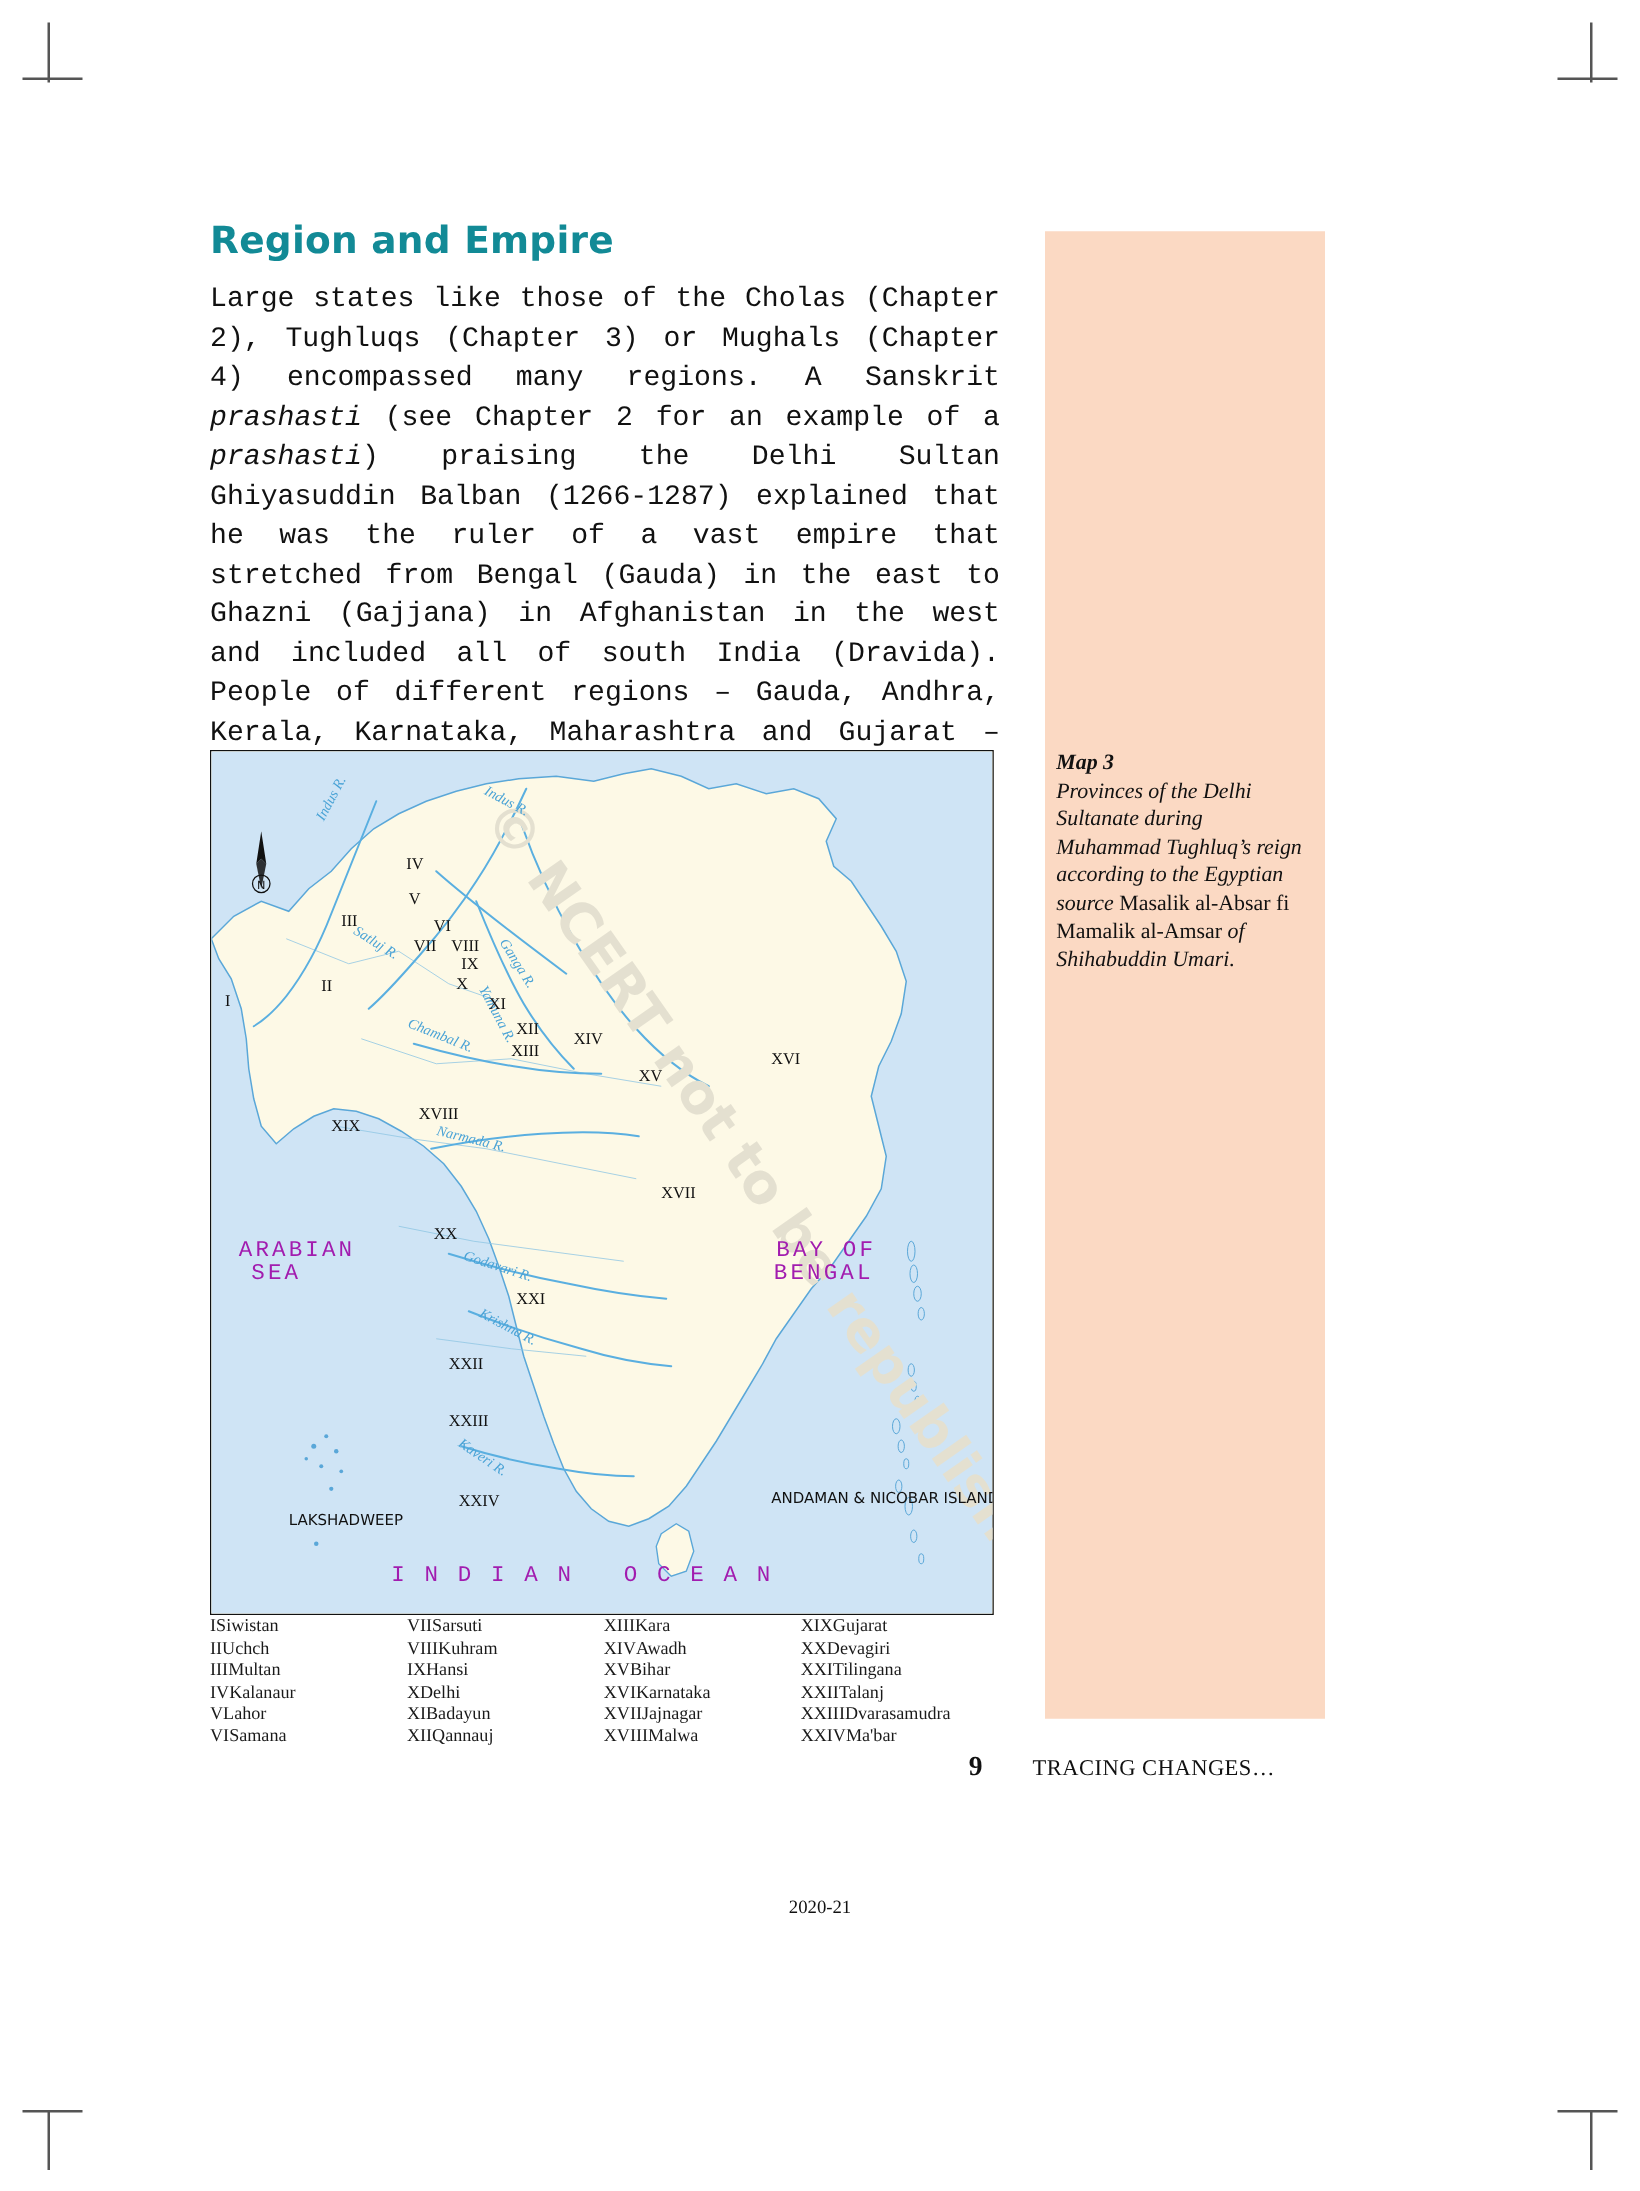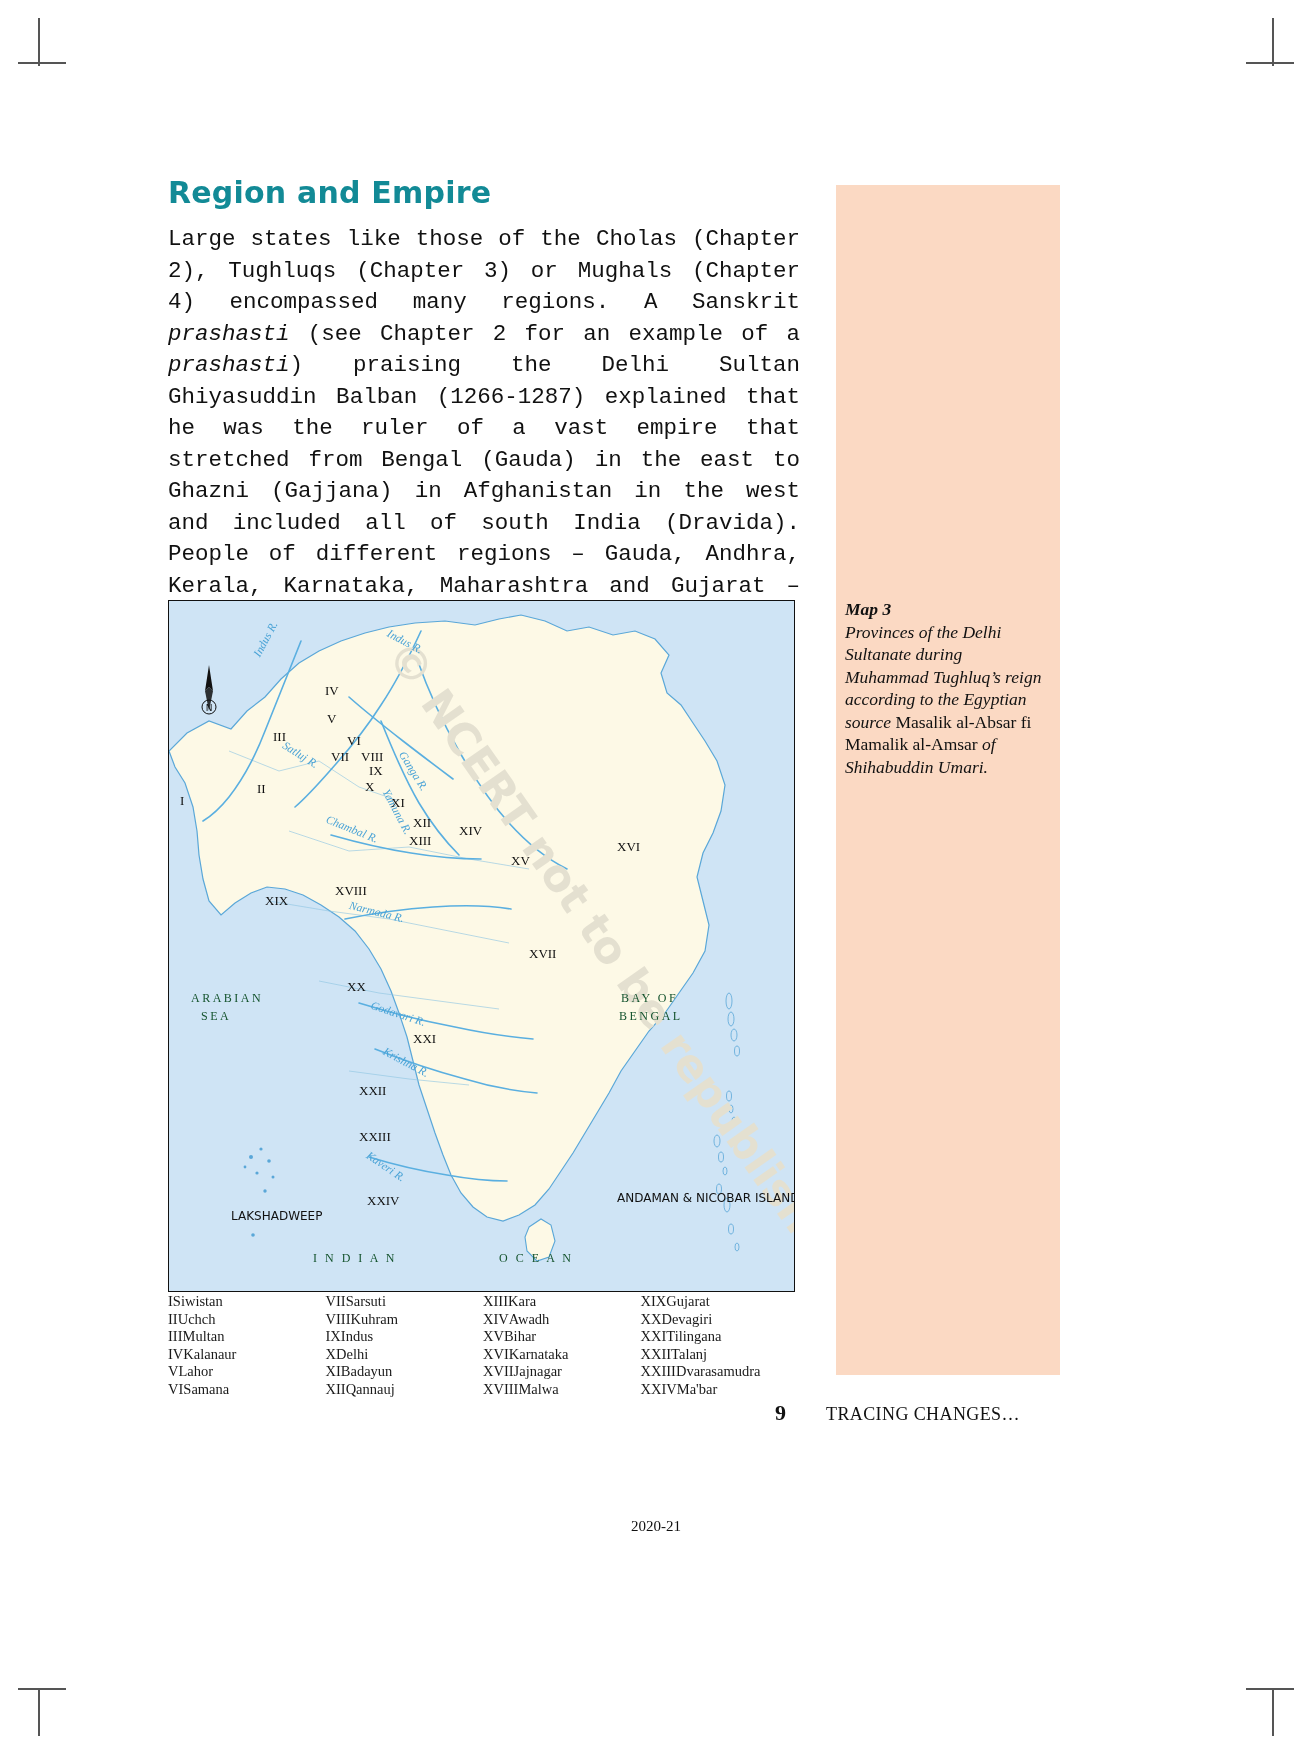--- a/index.html
+++ b/index.html
@@ -87,24 +87,24 @@
 
   .map-label {
     position: absolute;
     font-family: "Liberation Serif", serif;
     font-size: 13px;
     color: #111;
     white-space: nowrap;
   }
   .sea-label {
     position: absolute;
-    font-family: Liberation Serif, serif;
-    font-size: 12px;
+    font-family: Liberation Mono, monospace;
+    font-size: 18px;
     letter-spacing: 2.5px;
-    color: #14532d;
+    color: #a21caf;
     white-space: nowrap;
   }
   .river-label {
     position: absolute;
     font-family: "Liberation Serif", serif;
     font-style: italic;
     font-size: 11.5px;
     color: #4aa3d6;
     white-space: nowrap;
   }
@@ -383,21 +383,21 @@
         <div class="legend-col">
           <span class="legend-num">VII</span>
           <span class="legend-name">Sarsuti</span>
         </div>
         <div class="legend-col">
           <span class="legend-num">VIII</span>
           <span class="legend-name">Kuhram</span>
         </div>
         <div class="legend-col">
           <span class="legend-num">IX</span>
-          <span class="legend-name">Indus</span>
+          <span class="legend-name">Hansi</span>
         </div>
         <div class="legend-col">
           <span class="legend-num">X</span>
           <span class="legend-name">Delhi</span>
         </div>
         <div class="legend-col">
           <span class="legend-num">XI</span>
           <span class="legend-name">Badayun</span>
         </div>
         <div class="legend-col">

